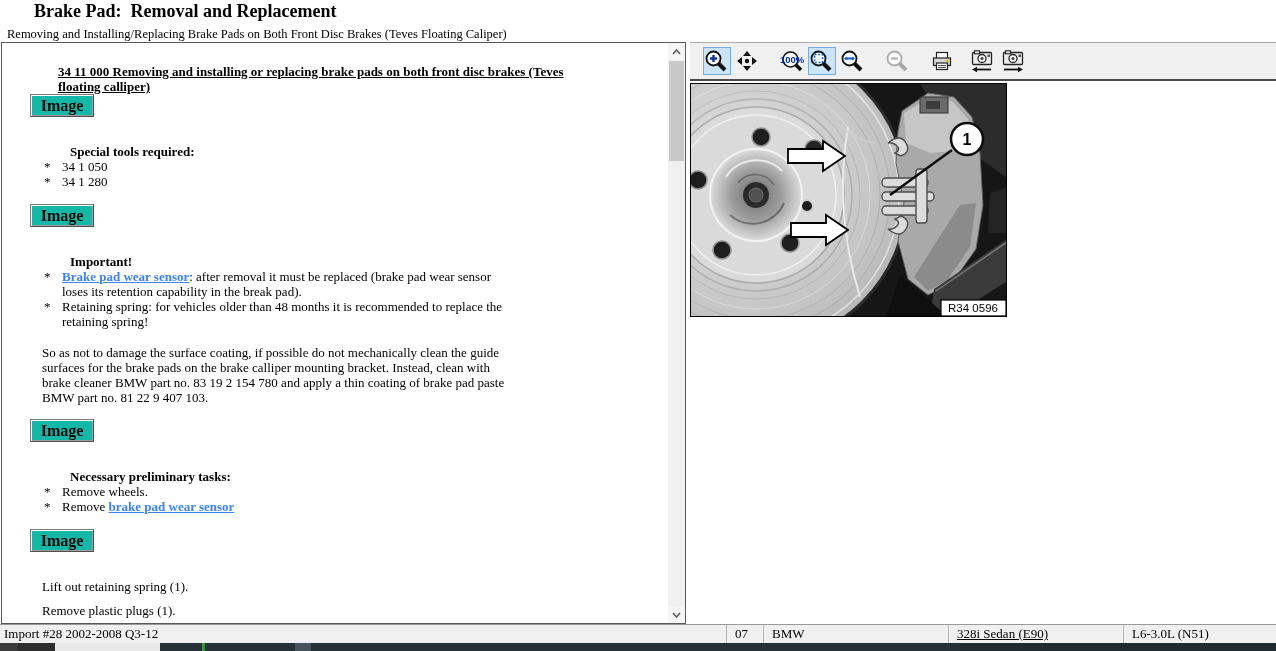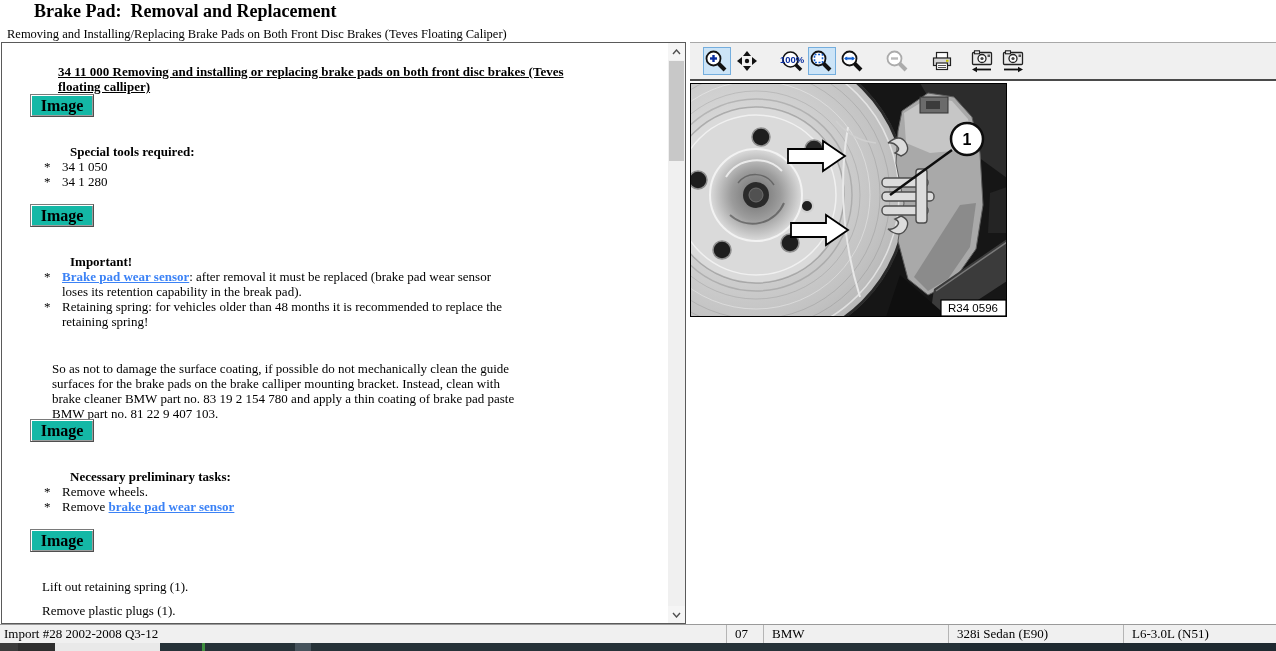--- a/index.html
+++ b/index.html
@@ -45,21 +45,21 @@
   .gap12 { width:12px; } .gap14 { width:14px; } .gap8 { width:8px; }
   .fig-image { position:absolute; left:0; top:41px; width:317px; height:234px; }
 
   
   .statusbar { position:absolute; left:0; top:624px; width:1276px; height:19px; background:#f0f0f0;
                border-top:1px solid #9a9a9a; font-size:13px; display:flex; align-items:center; }
   .statusbar .cell { height:100%; display:flex; align-items:center; padding-left:8px;
                      border-left:1px solid #b5b5b5; overflow:hidden; white-space:nowrap; }
   .statusbar .cell.first { border-left:none; padding-left:4px; }
   .c-import { width:726px; } .c-07 { width:37px; } .c-make { width:185px; }
-  .c-model { width:175px; } .c-engine { flex:1; }
+  .c-model { width:175px;text-decoration:underline; } .c-engine { flex:1; }
 
   
   .taskbar { position:absolute; left:0; top:643px; width:1276px; height:8px; background:#24303a; }
   .taskbar .seg { position:absolute; top:0; height:8px; }
 </style>
 </head>
 <body>
 
 <div class="header">
   <div class="title b">Brake Pad:  Removal and Replacement</div>
@@ -87,21 +87,21 @@
   <div class="doc-abs b" style="left:40px; top:211px;">Important!</div>
   <div class="doc-abs bullet-row" style="left:42px; top:226px; width:462px;">
     <span class="bullet-mark">*</span>
     <span><a class="doc-link">Brake pad wear sensor</a><span>: after removal it must be replaced (brake pad wear sensor loses its retention capability in the break pad).</span></span>
   </div>
   <div class="doc-abs bullet-row" style="left:42px; top:256px; width:470px;">
     <span class="bullet-mark">*</span>
     <span>Retaining spring: for vehicles older than 48 months it is recommended to replace the retaining spring!</span>
   </div>
 
-  <div class="doc-abs" style="left:40px; top:318px; width:478px;margin-left:10px;">So as not to damage the surface coating, if possible do not mechanically clean the guide surfaces for the brake pads on the brake calliper mounting bracket. Instead, clean with brake cleaner BMW part no. 83 19 2 154 780 and apply a thin coating of brake pad paste BMW part no. 81 22 9 407 103.</div>
+  <div class="doc-abs" style="left:40px; top:302px; width:478px;">So as not to damage the surface coating, if possible do not mechanically clean the guide surfaces for the brake pads on the brake calliper mounting bracket. Instead, clean with brake cleaner BMW part no. 83 19 2 154 780 and apply a thin coating of brake pad paste BMW part no. 81 22 9 407 103.</div>
 
   <div class="img-btn" style="left:28px; top:376px;">Image</div>
 
   <div class="doc-abs b" style="left:40px; top:426px;">Necessary preliminary tasks:</div>
   <div class="doc-abs bullet-row" style="left:42px; top:441px; width:500px;">
     <span class="bullet-mark">*</span>
     <span>Remove wheels.</span>
   </div>
   <div class="doc-abs bullet-row" style="left:42px; top:456px; width:500px;">
     <span class="bullet-mark">*</span>

